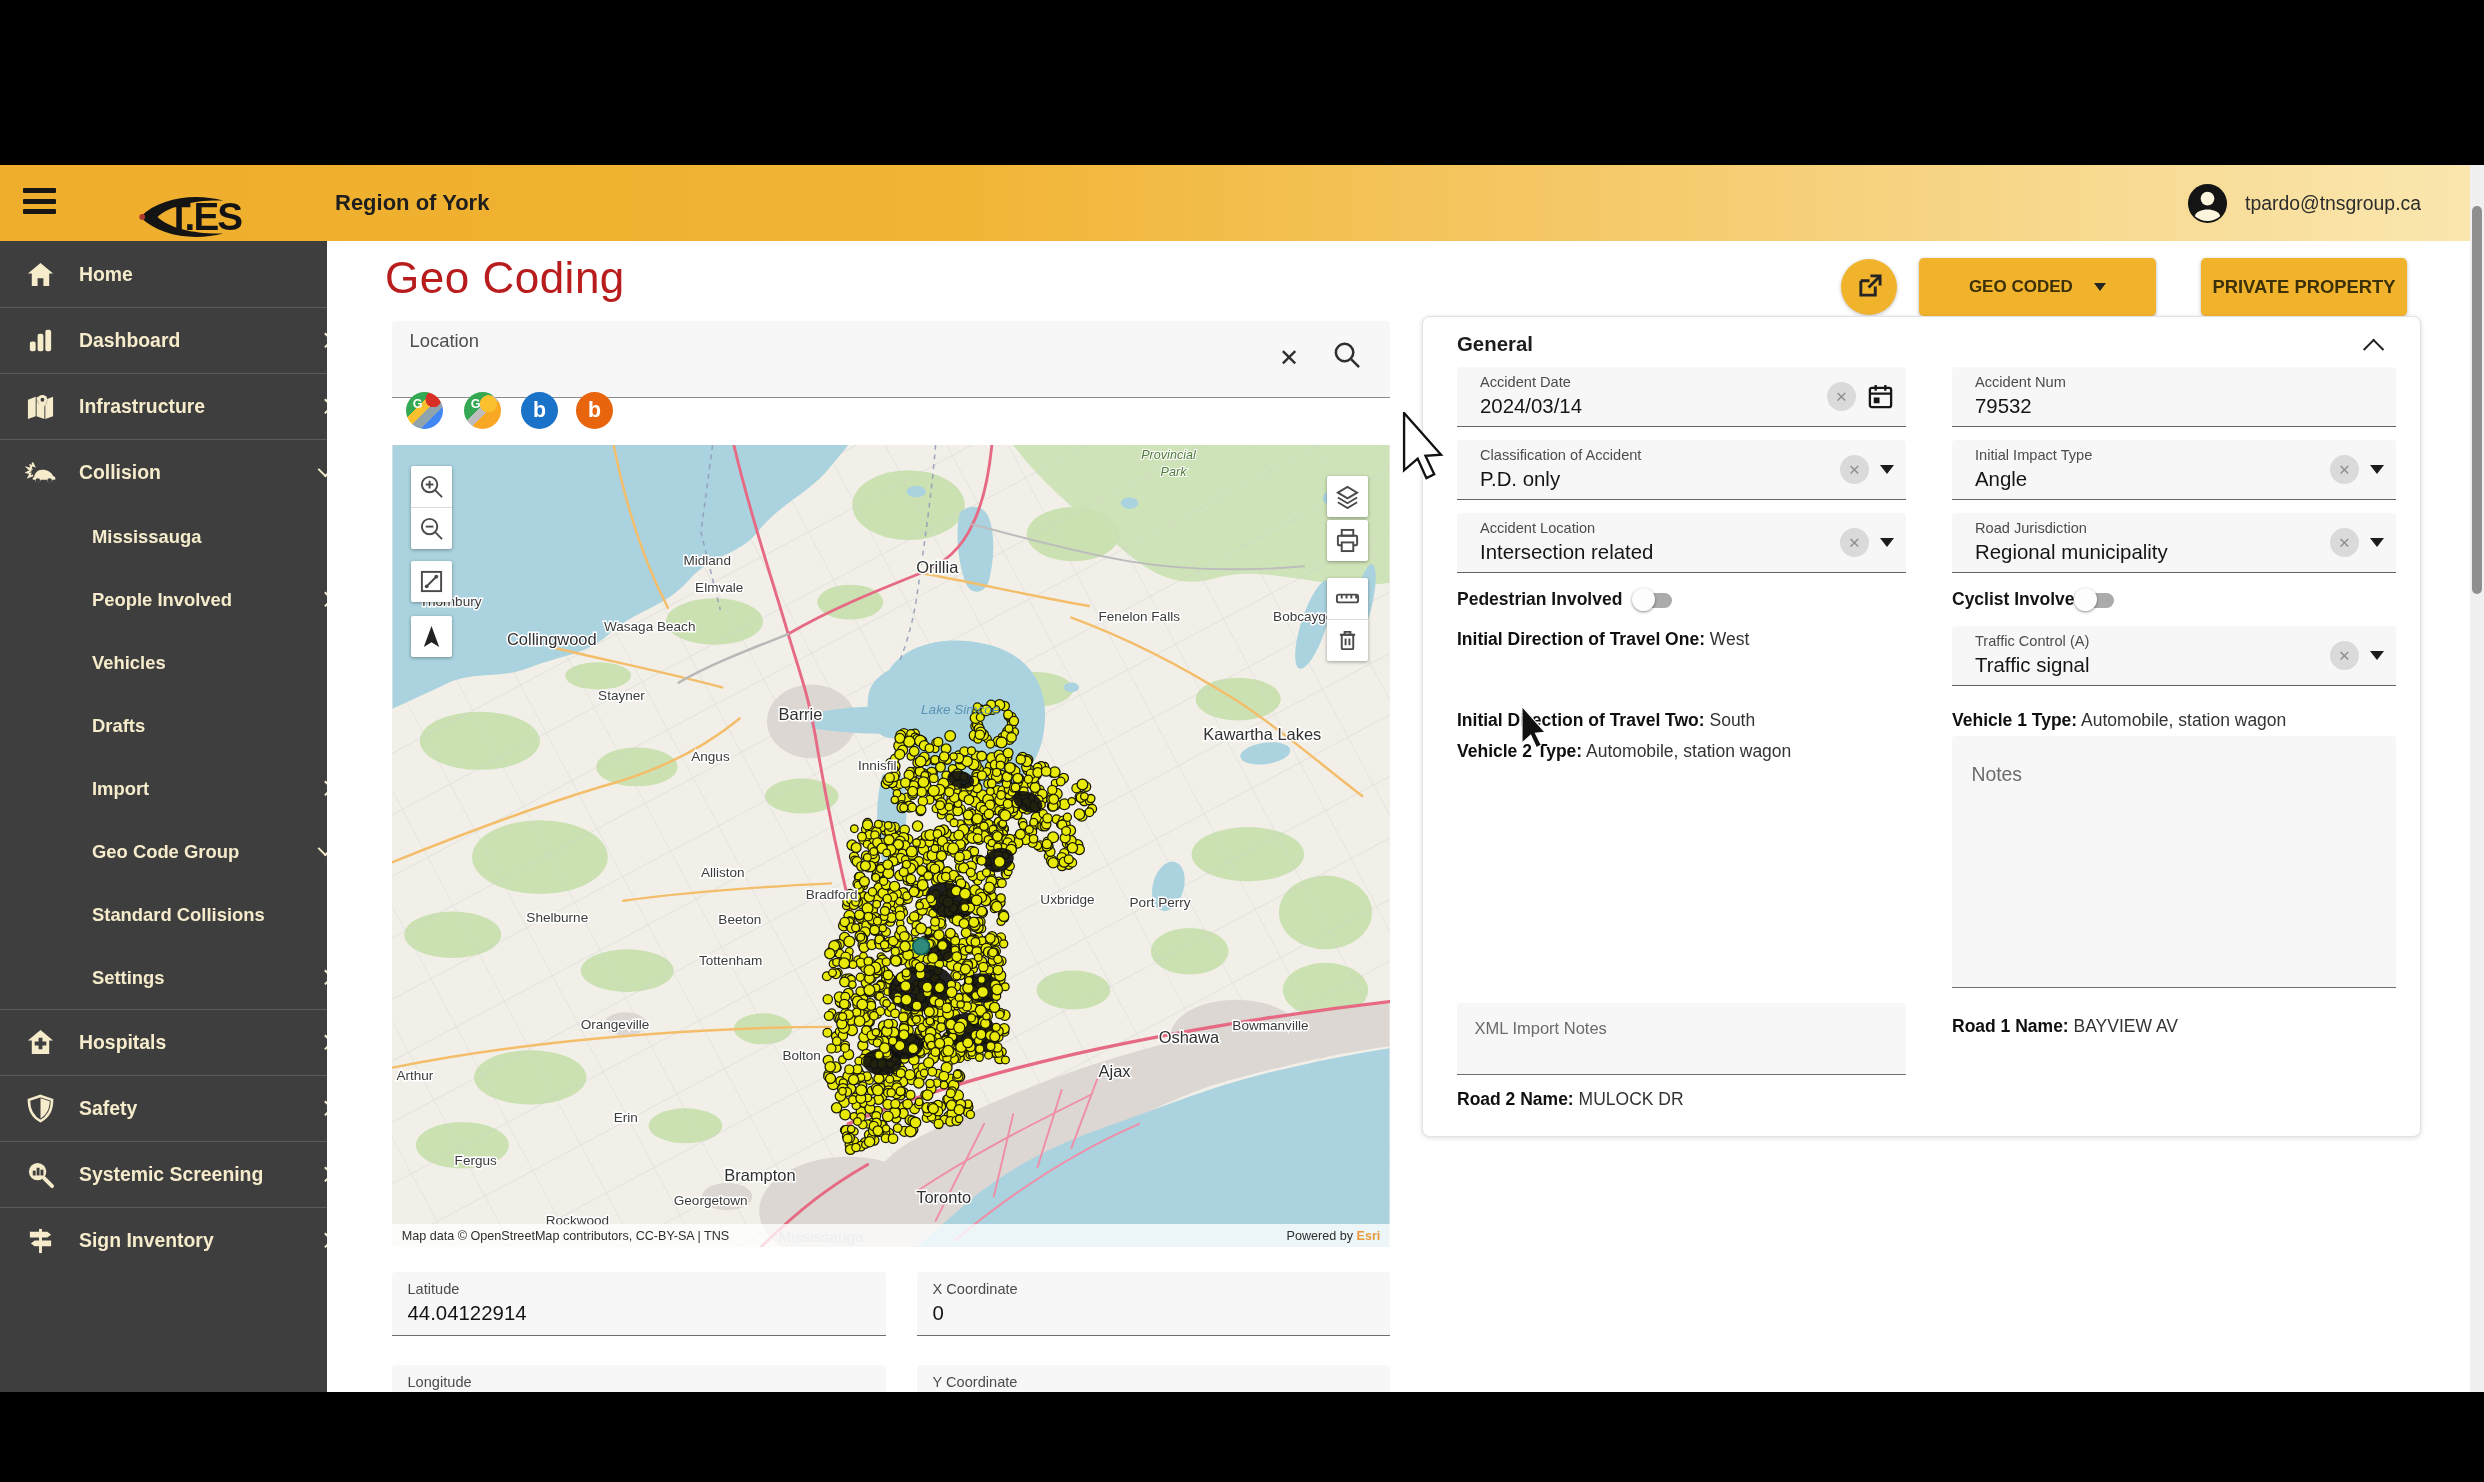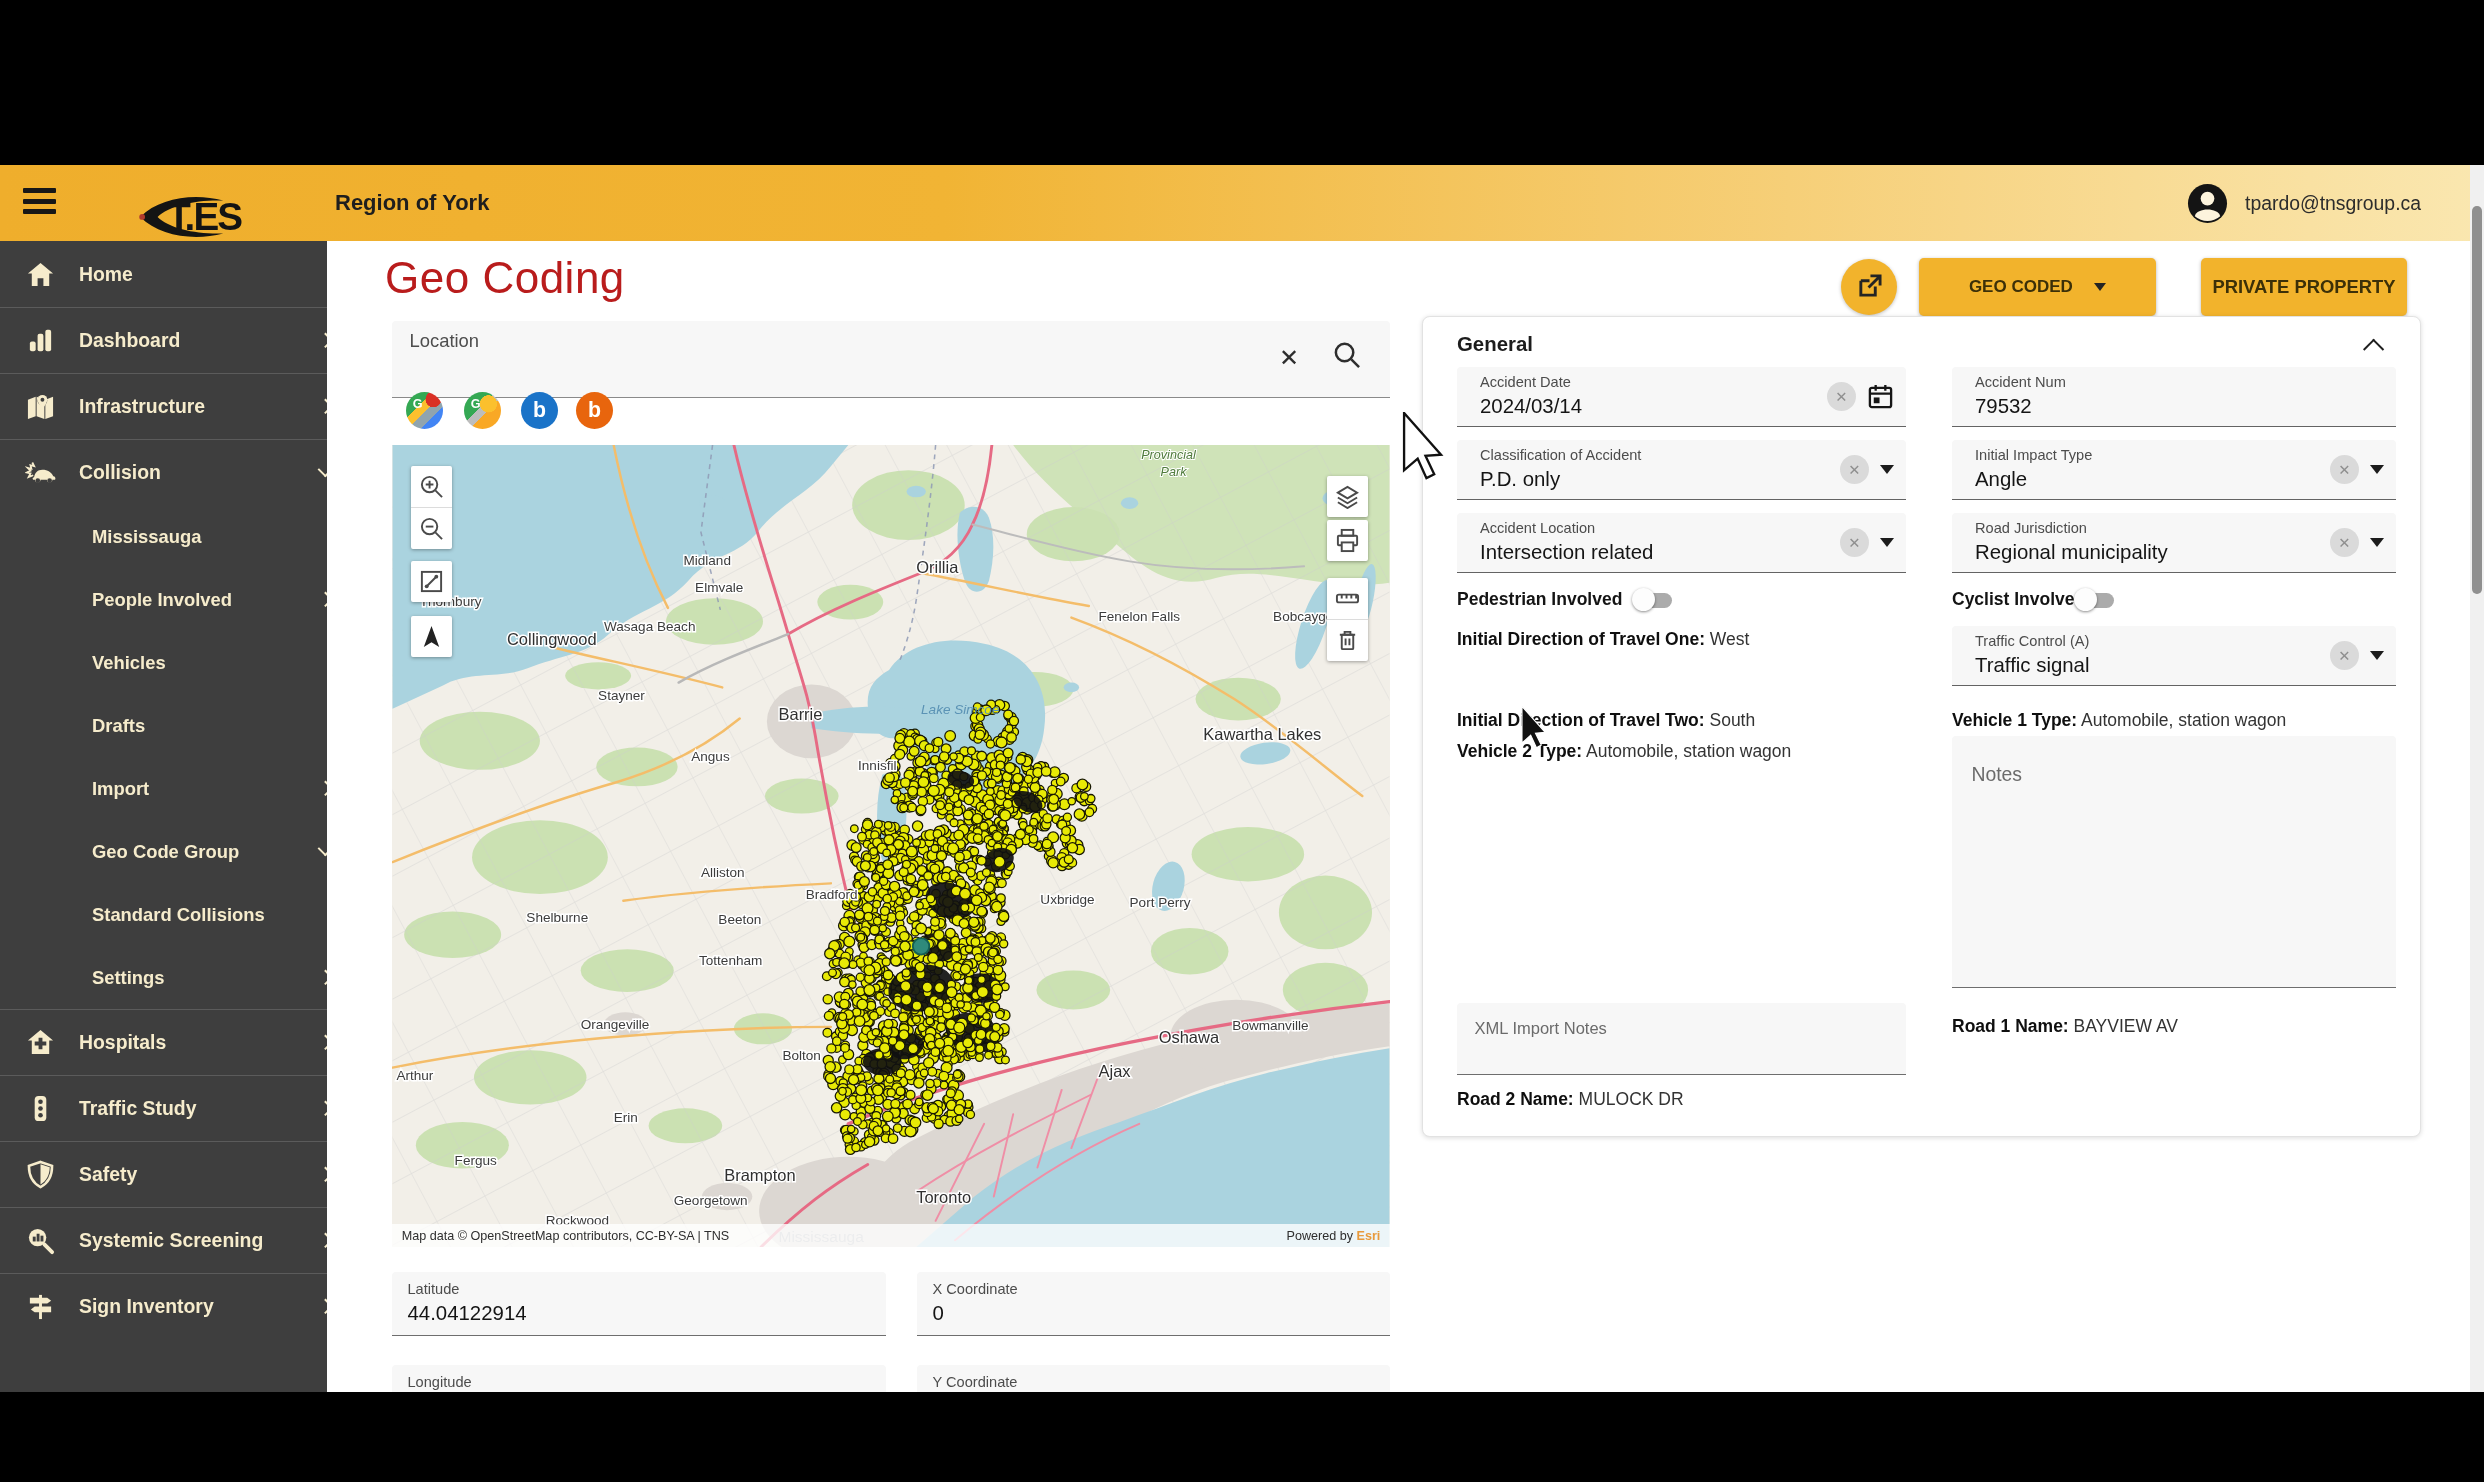--- a/index.html
+++ b/index.html
@@ -223,32 +223,20 @@
       <span class="chev right"></span>
     </div>
     <div class="s-item l0 sep">
       <span class="ic">
         <svg width="29" height="29" viewBox="0 0 30 30" fill="#f6eccc">
           <path d="M15,2 L28,13 H24 V27 H6 V13 H2 Z"></path>
           <path d="M13,10 H17 V14 H21 V18 H17 V22 H13 V18 H9 V14 H13 Z" fill="#3e3e3e"></path>
         </svg>
       </span>
       <span class="lab">Hospitals</span>
-      <span class="chev right"></span>
-    </div>
-    <div class="s-item l0 sep">
-      <span class="ic">
-        <svg width="29" height="29" viewBox="0 0 30 30" fill="#f6eccc">
-          <rect x="9" y="2" width="12" height="26" rx="4"></rect>
-          <circle cx="15" cy="8" r="2.4" fill="#3e3e3e"></circle>
-          <circle cx="15" cy="15" r="2.4" fill="#3e3e3e"></circle>
-          <circle cx="15" cy="22" r="2.4" fill="#3e3e3e"></circle>
-        </svg>
-      </span>
-      <span class="lab">Traffic Study</span>
       <span class="chev right"></span>
     </div>
     <div class="s-item l0 sep">
       <span class="ic">
         <svg width="29" height="29" viewBox="0 0 30 30">
           <path d="M15,2 L27,6 C27,16 23,24 15,28 C7,24 3,16 3,6 Z" fill="none" stroke="#f6eccc" stroke-width="2.6"></path>
           <path d="M15,4.5 L24.6,7.6 C24.4,15.5 21,22 15,25.4 Z" fill="#f6eccc"></path>
         </svg>
       </span>
       <span class="lab">Safety</span>

